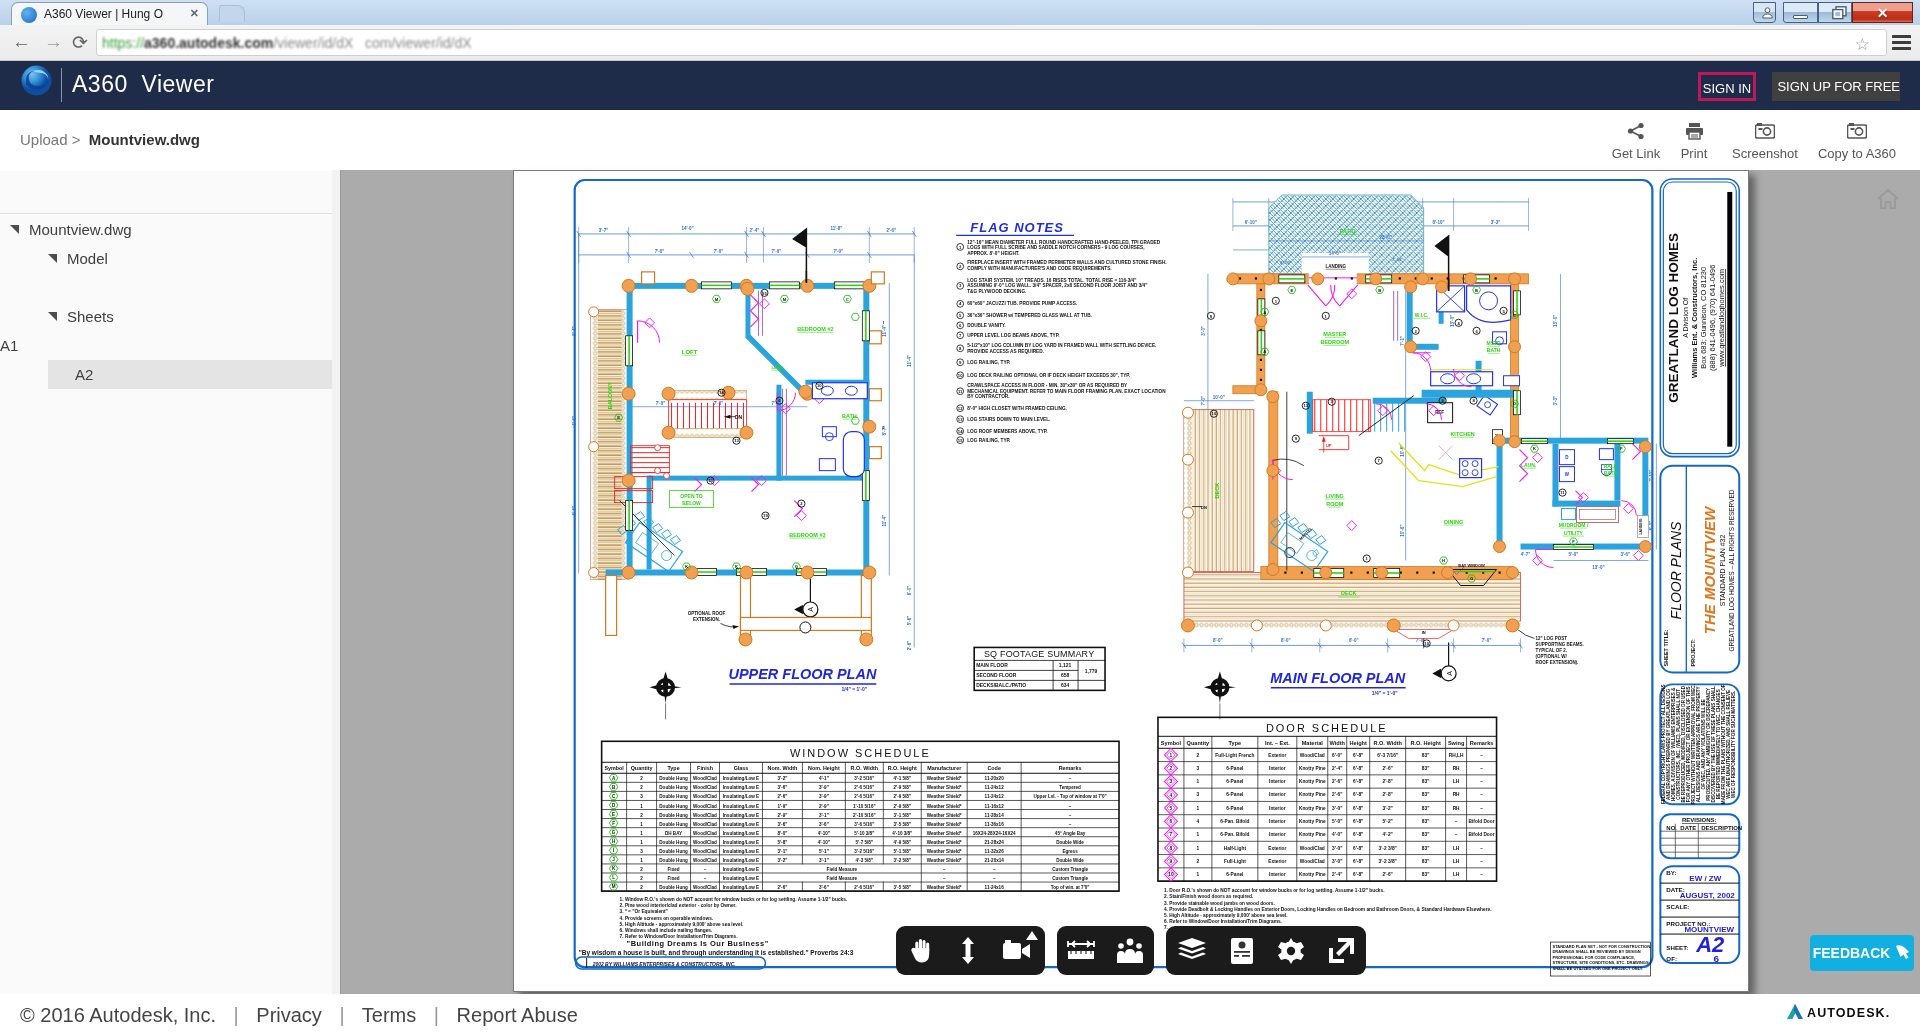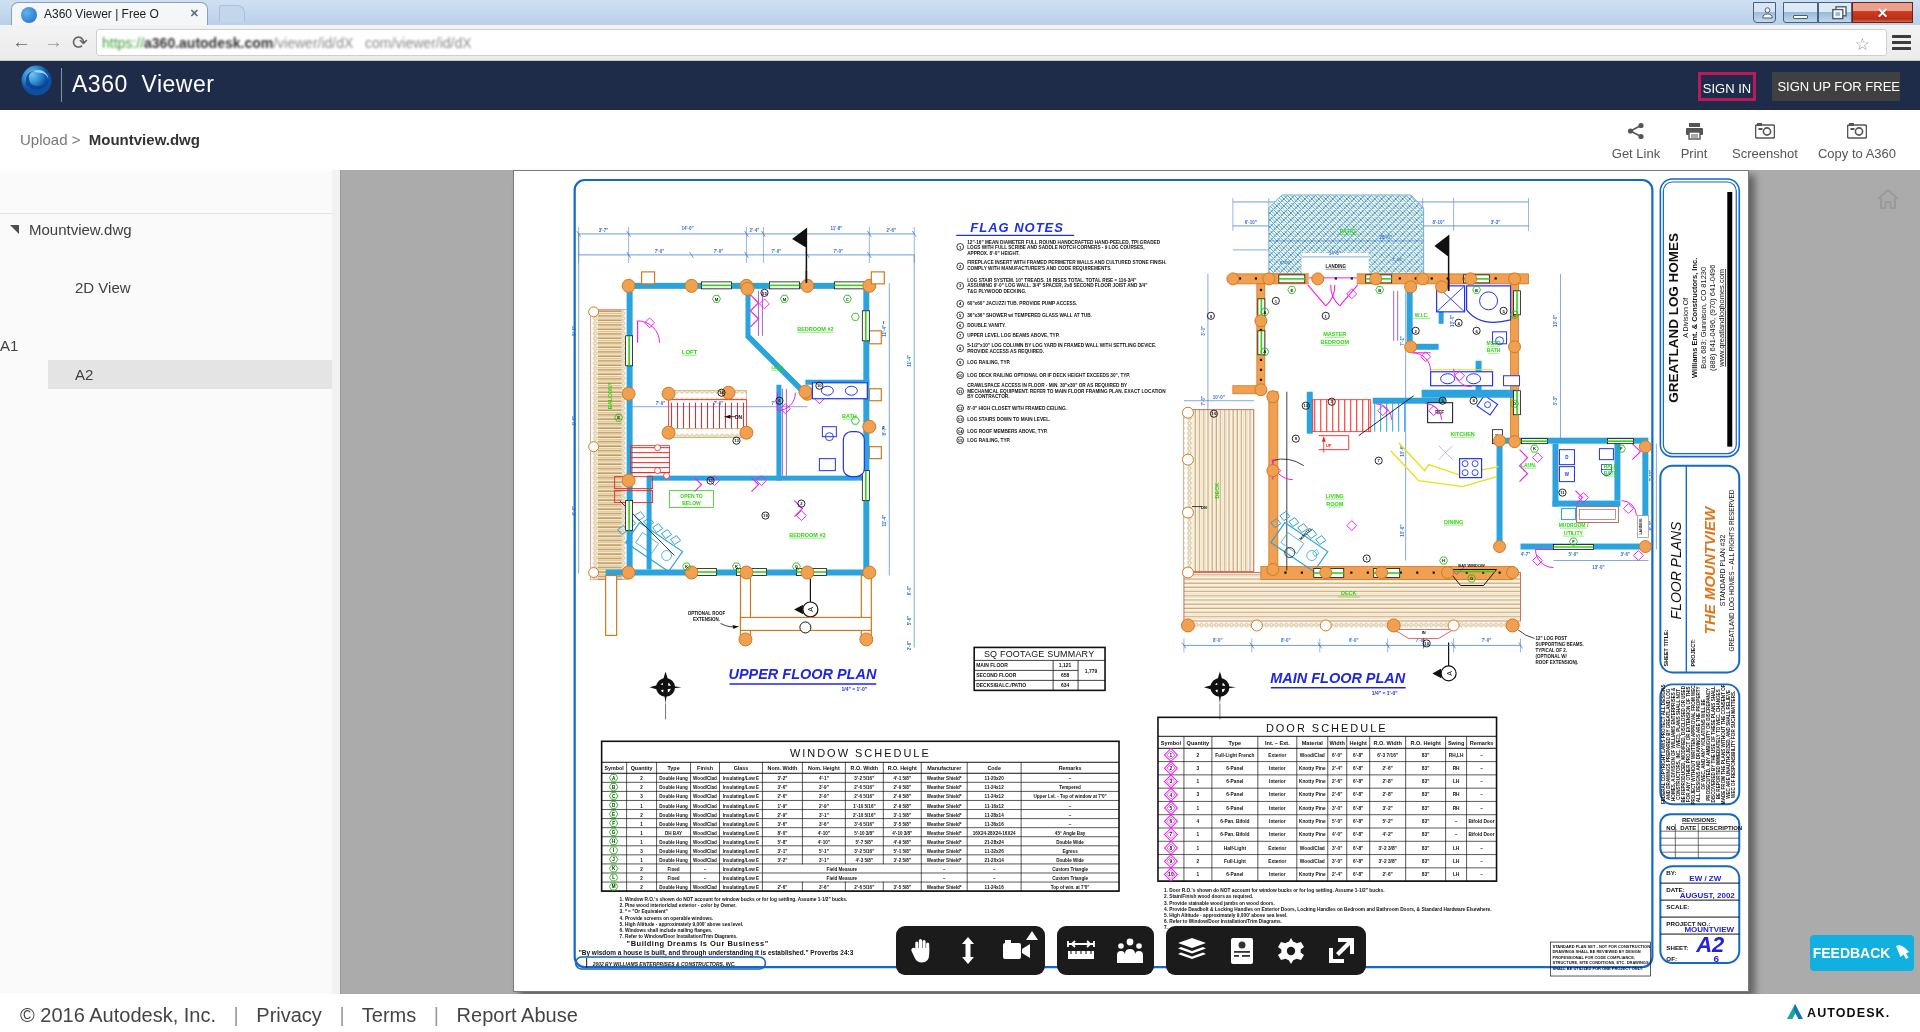--- a/index.html
+++ b/index.html
@@ -53,21 +53,21 @@
 #foot .l span{color:#999;margin:0 12px;}
 #adsk{position:absolute;right:22px;top:8px;}
 </style>
 </head>
 <body>
 
 <div id="tabbar">
   <div id="newtab"></div>
   <div id="tab">
       <div class="fav"></div>
-      <div class="t">A360 Viewer | Free O</div>
+      <div class="t">A360 Viewer | Hung O</div>
       <div class="x">✕</div>
     </div>
   <div id="winbtns">
     <span style="position:absolute;right:138px;top:0;width:23px;height:21px;border:1px solid #46627e;border-radius:0 0 4px 4px;background:linear-gradient(#d8e6f4 45%,#9dbdda 45%,#c2d8ec);"><svg width="11" height="12" viewBox="0 0 11 12" style="margin:4px 0 0 5px;">
           <circle cx="5.5" cy="3.2" r="2.4" fill="#fff" stroke="#49606e" stroke-width="1"></circle>
           <path d="M0.8 11 q0 -4 4.7 -4 t4.7 4 Z" fill="#fff" stroke="#49606e" stroke-width="1"></path>
         </svg></span>
     <span style="position:absolute;right:96px;top:0;width:35px;height:21px;border:1px solid #46627e;border-radius:0 0 0 3px;background:linear-gradient(#dceaf6 45%,#96b8d8 45%,#bfd6ec);">
         <span style="display:block;margin:12px auto 0;width:15px;height:4px;background:#fff;border:1px solid #4a5f70;border-radius:1px;"></span>
       </span>
@@ -136,21 +136,22 @@
           <rect x="0.5" y="3" width="19" height="13" rx="1.5" fill="none" stroke="#555" stroke-width="1.6"></rect>
           <rect x="2" y="1" width="5" height="3" fill="#555"></rect>
           <circle cx="12" cy="9.5" r="3.6" fill="none" stroke="#555" stroke-width="1.6"></circle>
           <rect x="3.5" y="6" width="4" height="2" fill="#555"></rect>
         </svg></span>Copy to A360</div>
 </div>
 
 <div id="side">
   <div class="hr"></div>
   <div class="trow" style="top:44px;padding-left:10px;"><span class="tri"></span>Mountview.dwg</div>
-  <div class="trow" style="top:102px;padding-left:75px;">2D View</div>
+  <div class="trow" style="top:73px;padding-left:48px;"><span class="tri"></span>Model</div>
+  <div class="trow" style="top:131px;padding-left:48px;"><span class="tri"></span>Sheets</div>
   <div class="trow" style="top:160px;">A1</div>
   <div class="trow" style="top:189px;padding-left:27px;background:#e4e4e4;width:284px;left:48px;">A2</div>
 </div>
 
 <div id="canvas">
   <div class="lstrip"></div>
   <div id="sheet">
     <svg width="1236" height="822" viewBox="0 0 1236 823">
       <defs>
         <pattern id="balcH" width="8" height="4.5" patternUnits="userSpaceOnUse">

